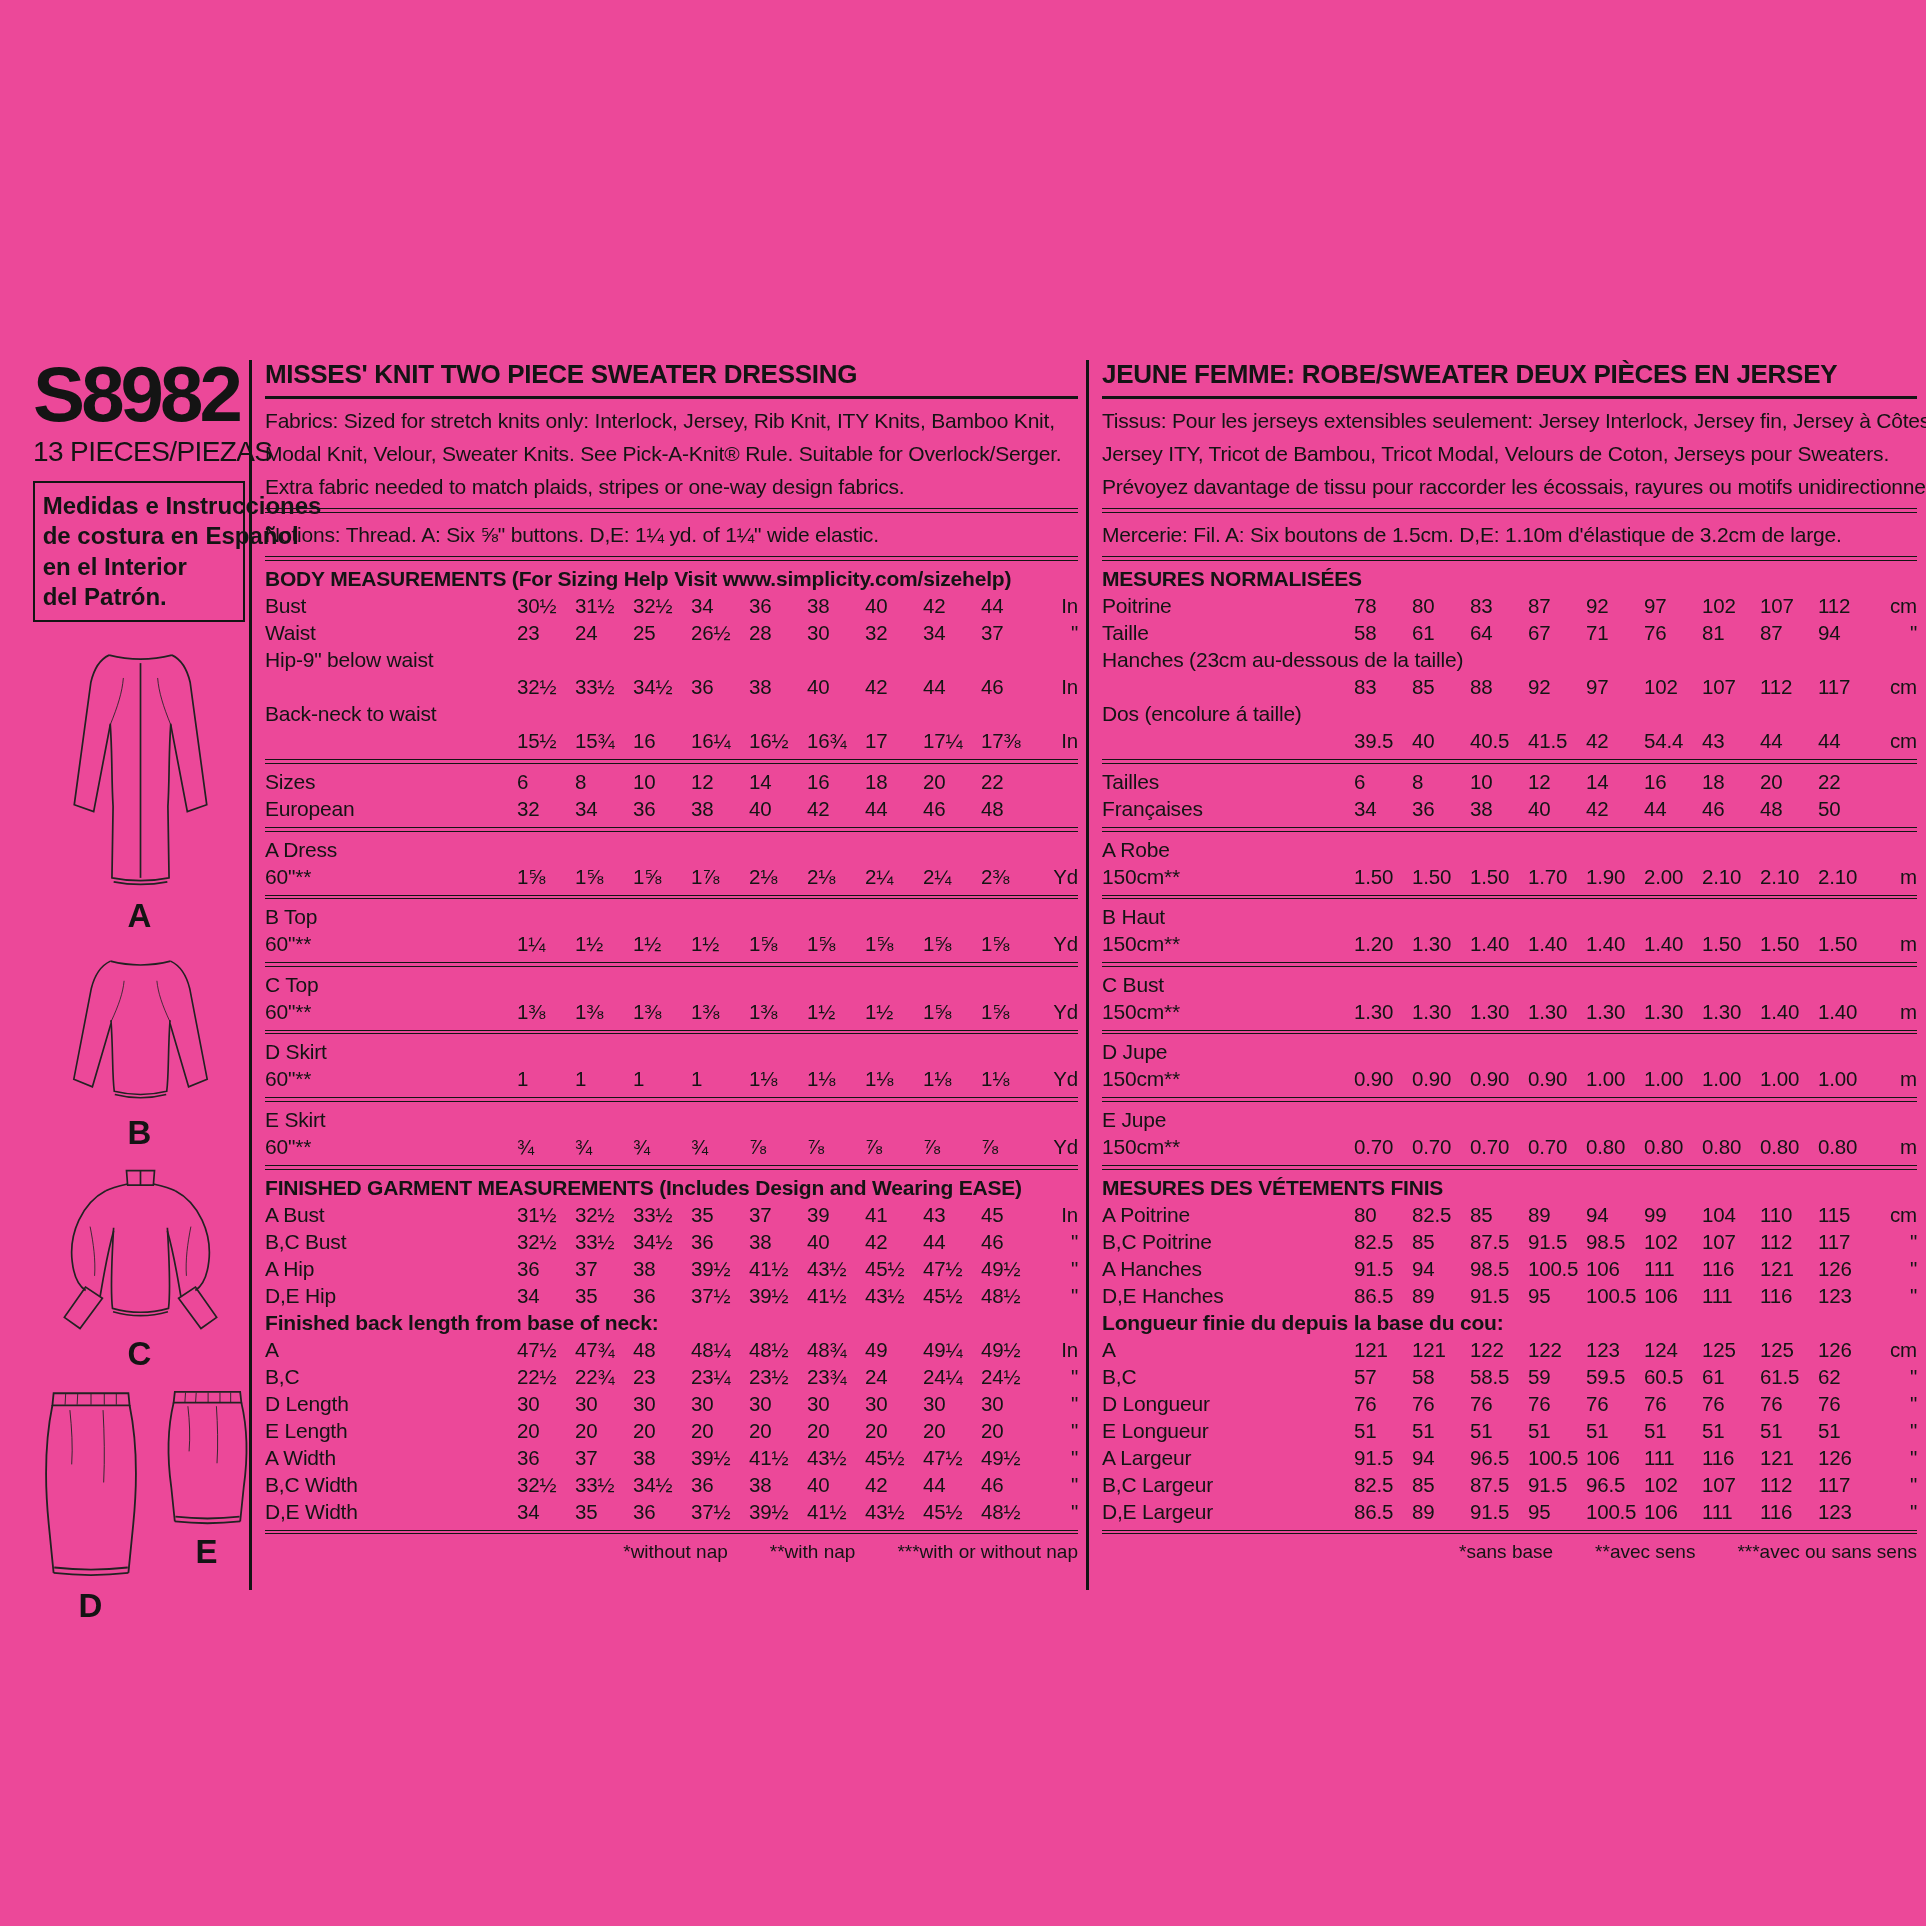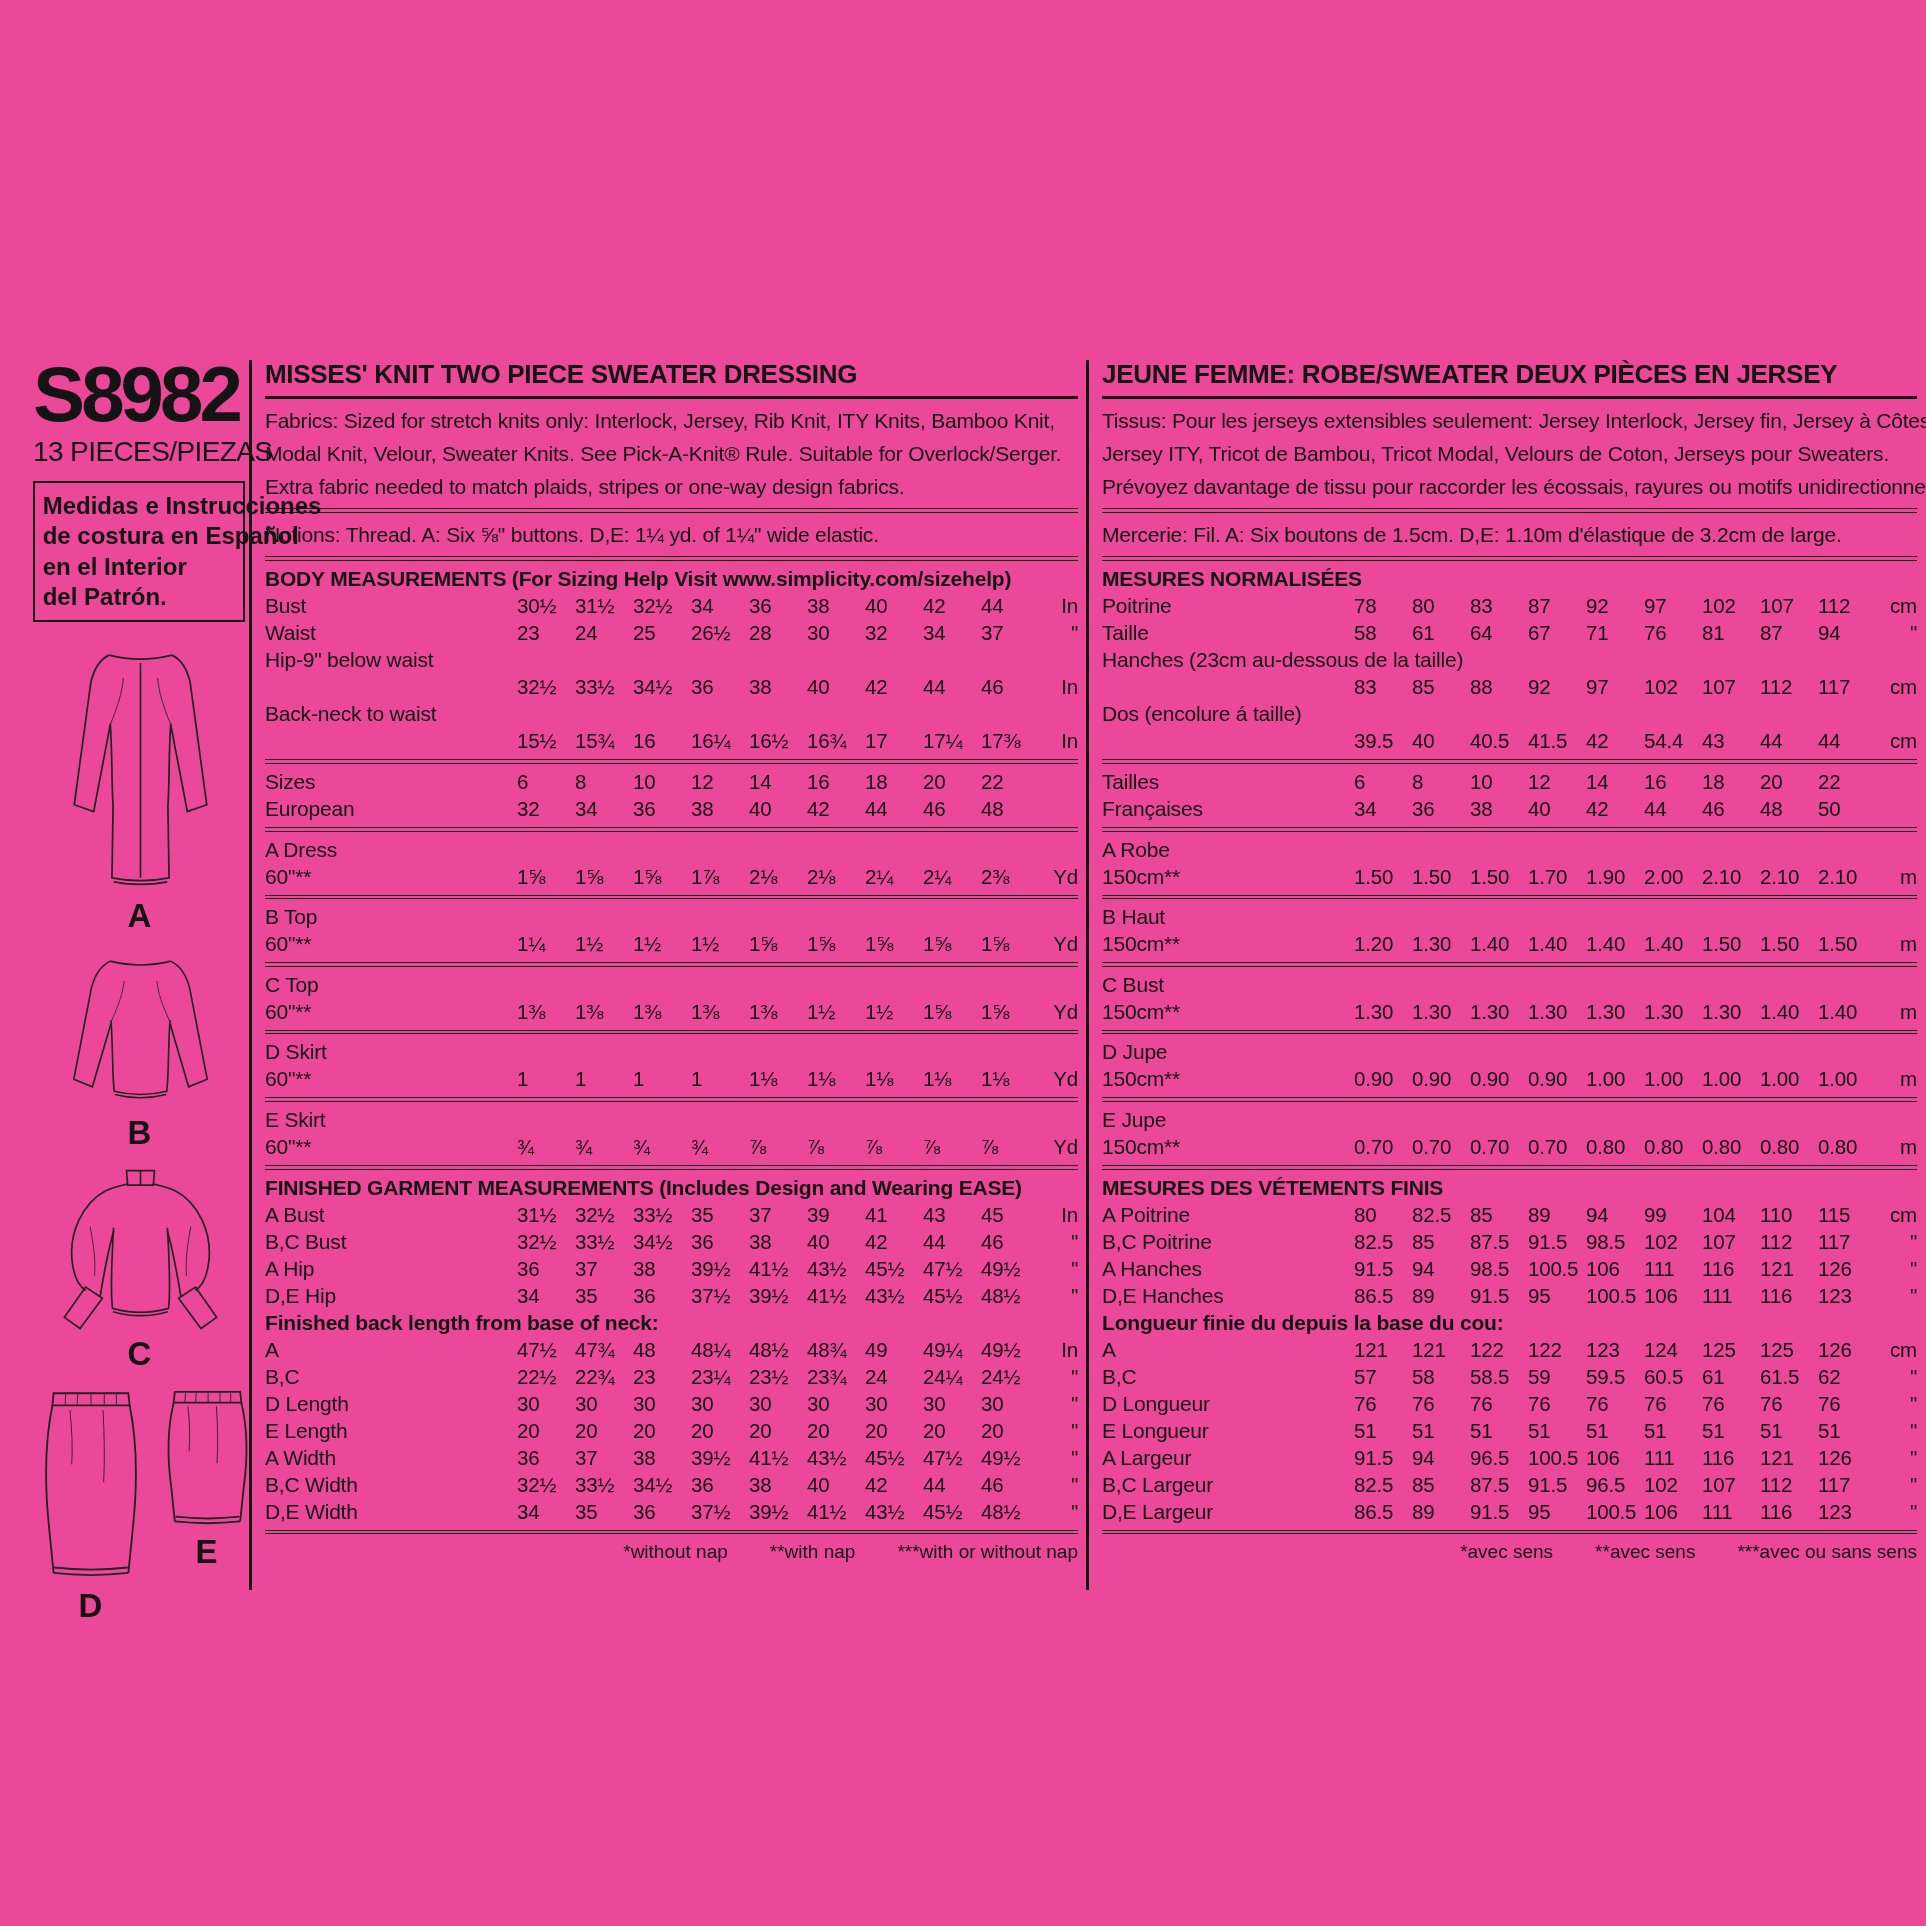--- a/index.html
+++ b/index.html
@@ -786,21 +786,21 @@
           <span class="tv">95</span>
           <span class="tv">100.5</span>
           <span class="tv">106</span>
           <span class="tv">111</span>
           <span class="tv">116</span>
           <span class="tv">123</span>
           <span class="tu">"</span>
         </div>
         <div class="rule"></div>
         <div class="footnote">
-          <span>*avec sens</span>
+          <span>*sans base</span>
           <span>**avec sens</span>
           <span>***avec ou sans sens</span>
         </div>
       </div>
   </div>
 
 </div>
 
 
 </body></html>

